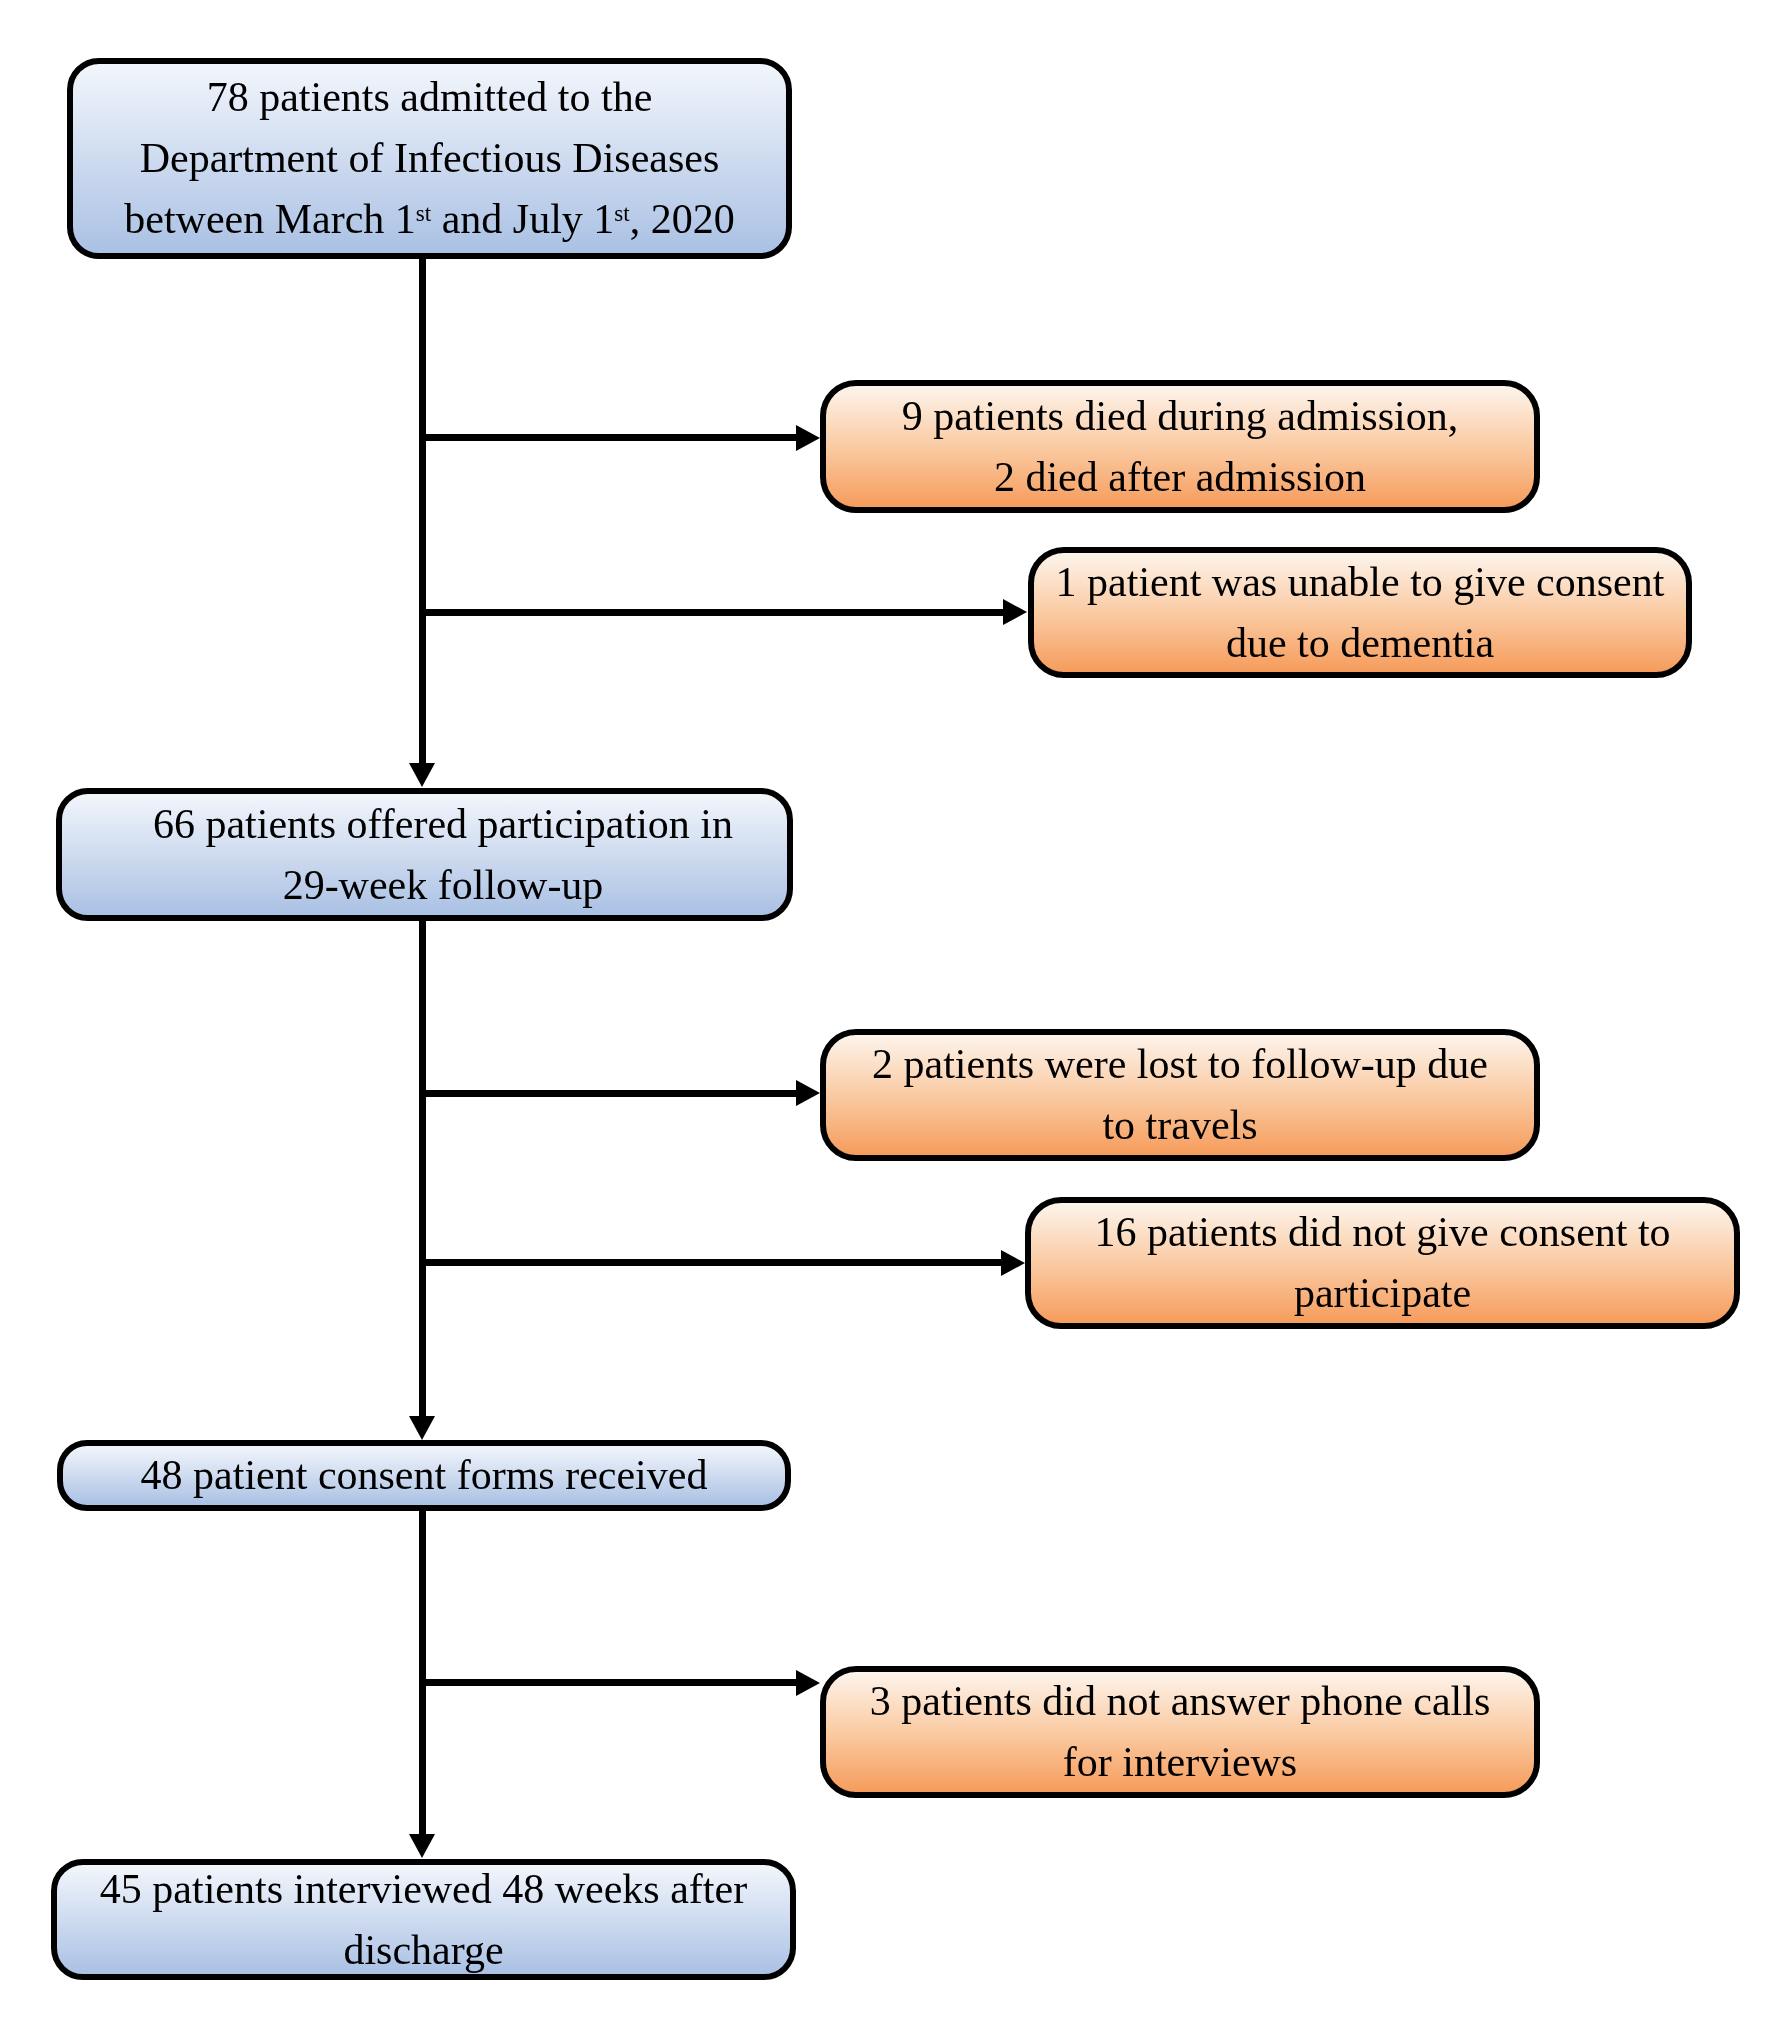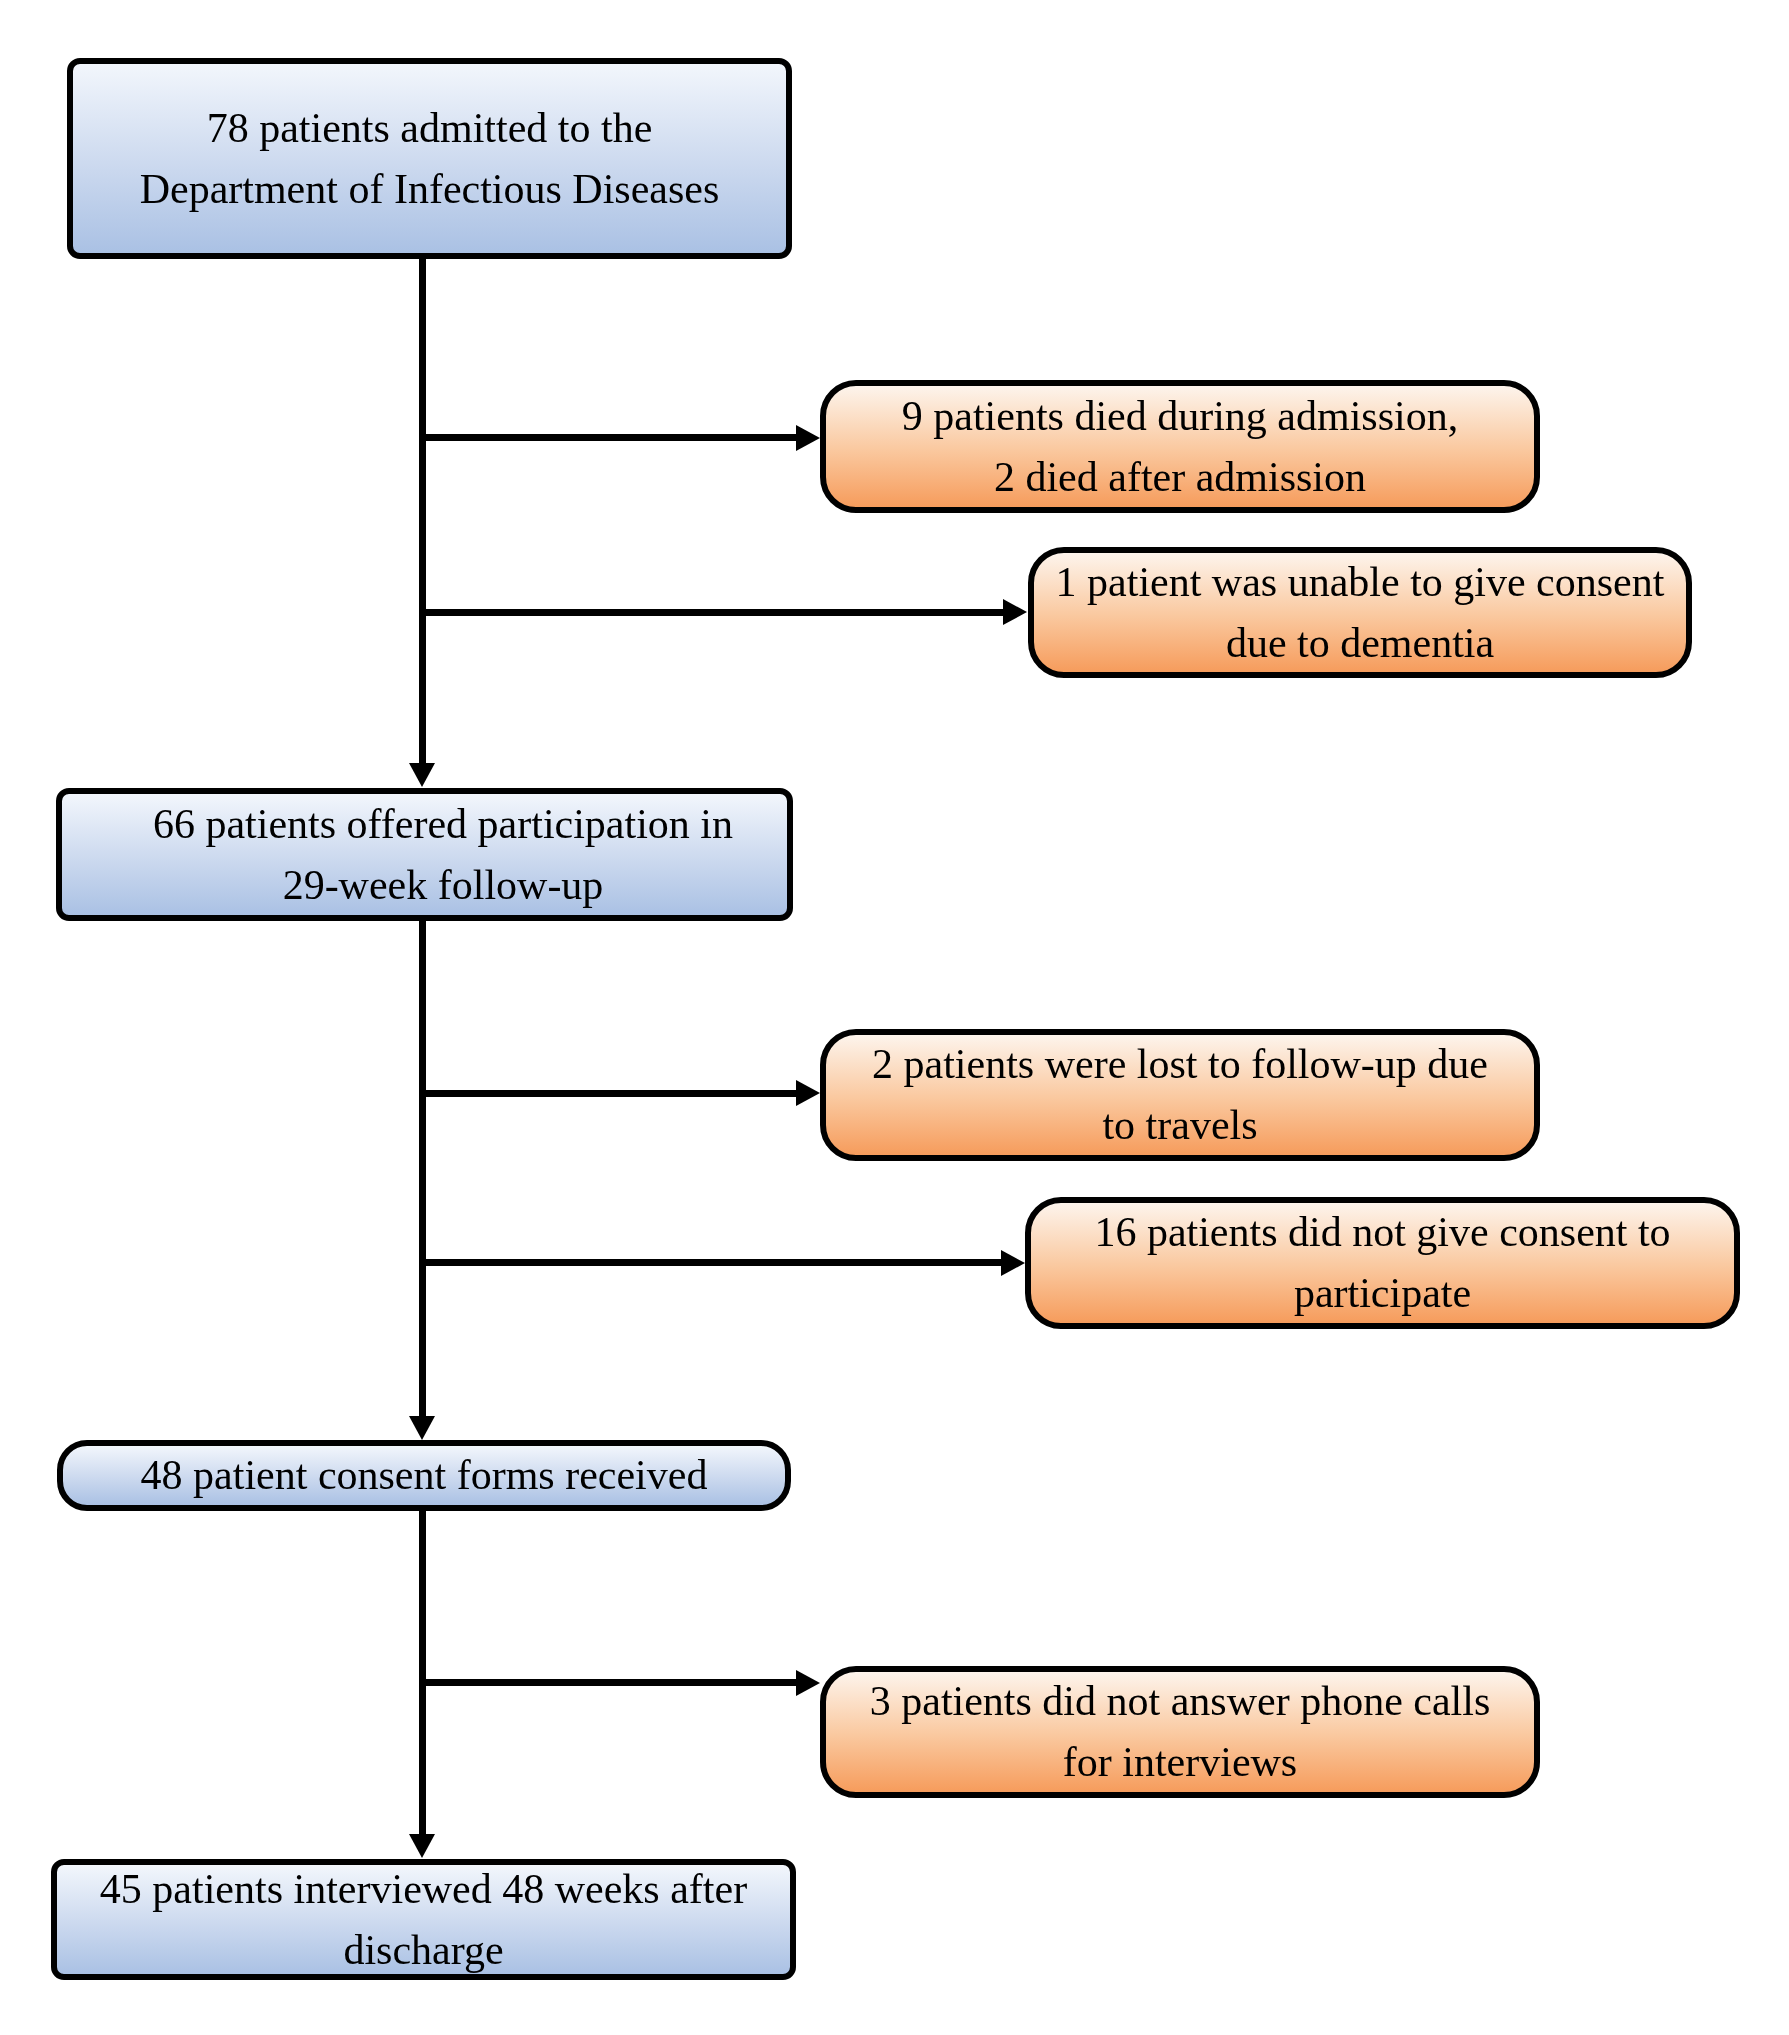--- a/index.html
+++ b/index.html
@@ -13,21 +13,21 @@
     font-family:"Liberation Serif","DejaVu Serif",serif; color:var(--text);
   }
   .box{
     position:absolute; box-sizing:border-box;
     border:6px solid var(--line);
     display:flex; flex-direction:column; justify-content:center; align-items:center;
     text-align:center; font-size:42px; line-height:1.45;
   }
   .blue{
     background:linear-gradient(180deg,var(--blue-top) 0%,var(--blue-mid) 52%,var(--blue-bot) 100%);
-    border-radius:13px;
+    border-radius:32px;
   }
   .orange{
     background:linear-gradient(180deg,var(--or-top) 0%,var(--or-mid) 52%,var(--or-bot) 100%);
     border-radius:36px;
   }
   .ln{display:block; white-space:nowrap;}
   .sup{font-size:0.55em; position:relative; top:-0.5em;}
   .cline{position:absolute; background:var(--line);}
   .arrow-right{
     position:absolute; width:0; height:0;
@@ -41,20 +41,21 @@
   }
 </style>
 </head>
 <body>
 
 <div id="canvas">
 
   <div class="box blue" style="left:67px; top:58px; width:725px; height:201px;">
     <span class="ln">78 patients admitted to the</span>
     <span class="ln">Department of Infectious Diseases</span>
+    <span class="ln"><span>between March 1</span><span class="sup">st</span><span> and July 1</span><span class="sup">st</span><span>, 2020</span></span>
   </div>
 
   <div class="cline" style="left:419px; top:258px; width:7px; height:505px;"></div>
   <div class="arrow-down" style="left:409px; top:763px;"></div>
 
   <div class="cline" style="left:419px; top:434px; width:377px; height:7px;"></div>
   <div class="arrow-right" style="left:796px; top:425px;"></div>
   <div class="box orange" style="left:820px; top:380px; width:720px; height:133px;">
     <span class="ln">9 patients died during admission,</span>
     <span class="ln">2 died after admission</span>

